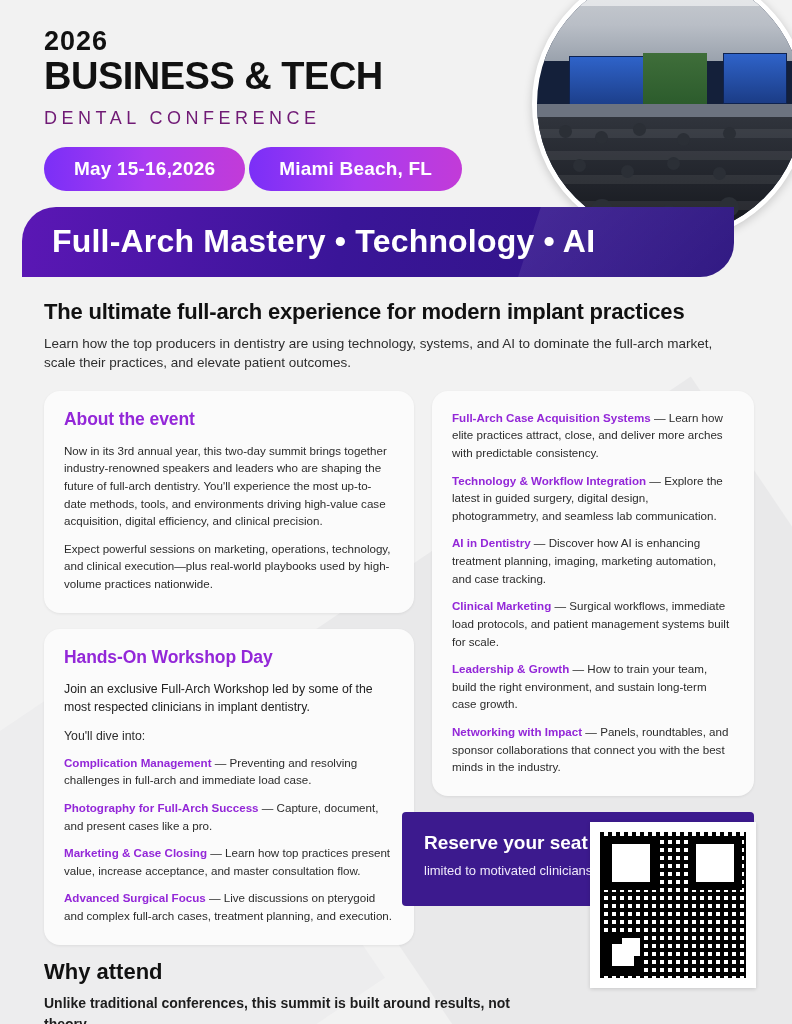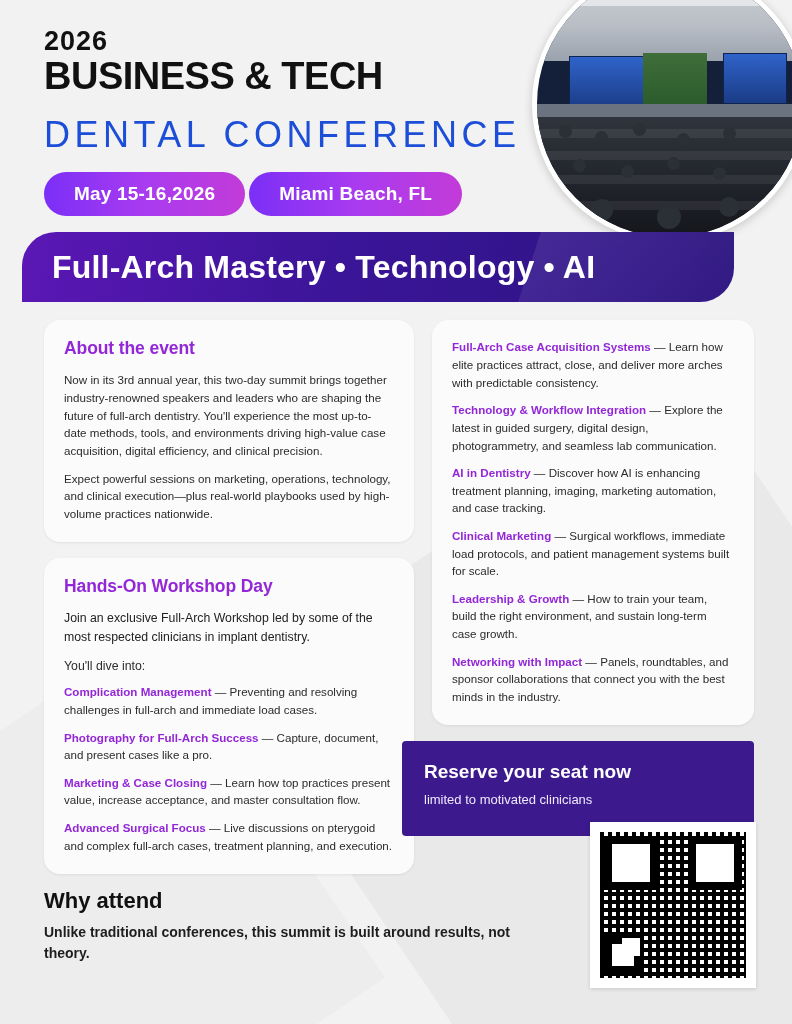--- a/index.html
+++ b/index.html
@@ -49,25 +49,25 @@
   }
   .title-main {
     font-size: 38px;
     font-weight: bold;
     letter-spacing: -0.5px;
     color: #111;
     line-height: 1.05;
     margin-top: 2px;
   }
   .title-sub {
-    font-size: 36px;
+    font-size: 18px;
     letter-spacing: 4.5px;
-    color: #1d4ed8;
+    color: #701a75;
     line-height: 1.1;
-    margin-top: 18px;
+    margin-top: 12px;
     font-weight: 400;
   }
 
   
   .photo-circle {
     position: absolute;
     right: -16px;
     top: -34px;
     width: 276px;
     height: 276px;
@@ -335,39 +335,43 @@
 
   <div class="pill-row">
     <div class="pill">May 15-16,2026</div>
     <div class="pill">Miami Beach, FL</div>
   </div>
 
   <div class="banner">
     <div class="banner-text">Full-Arch Mastery • Technology • AI</div>
   </div>
 
+  <div class="lede">
+    <h2>The ultimate full-arch experience for modern implant practices</h2>
+    <p>Learn how the top producers in dentistry are using technology, systems, and AI to dominate the full-arch market, scale their practices, and elevate patient outcomes.</p>
+  </div>
 
   <div class="cols">
 
     <div class="col-left">
 
       <div class="card">
         <h3>About the event</h3>
         <p>Now in its 3rd annual year, this two-day summit brings together industry-renowned speakers and leaders who are shaping the future of full-arch dentistry. You'll experience the most up-to-date methods, tools, and environments driving high-value case acquisition, digital efficiency, and clinical precision.</p>
         <p>Expect powerful sessions on marketing, operations, technology, and clinical execution—plus real-world playbooks used by high-volume practices nationwide.</p>
       </div>
 
       <div class="card">
         <h3>Hands-On Workshop Day</h3>
         <p class="lead-line">Join an exclusive Full-Arch Workshop led by some of the most respected clinicians in implant dentistry.</p>
         <p class="dive">You'll dive into:</p>
 
         <p class="item">
           <b>Complication Management</b>
-          <span>—  Preventing and resolving challenges in full-arch and immediate load cases.</span>
+          <span>—  Preventing and resolving challenges in full-arch and immediate load case.</span>
         </p>
         <p class="item">
           <b>Photography for Full-Arch Success</b>
           <span>— Capture, document, and present cases like a pro.</span>
         </p>
         <p class="item">
           <b>Marketing &amp; Case Closing</b>
           <span>— Learn how top practices present value, increase acceptance, and master consultation flow.</span>
         </p>
         <p class="item">

